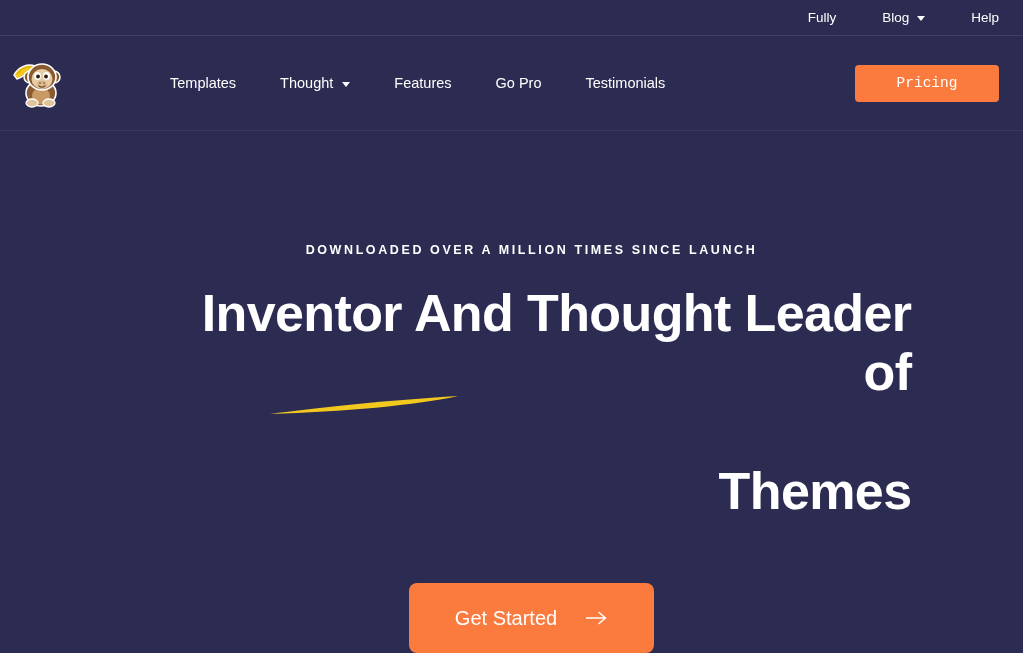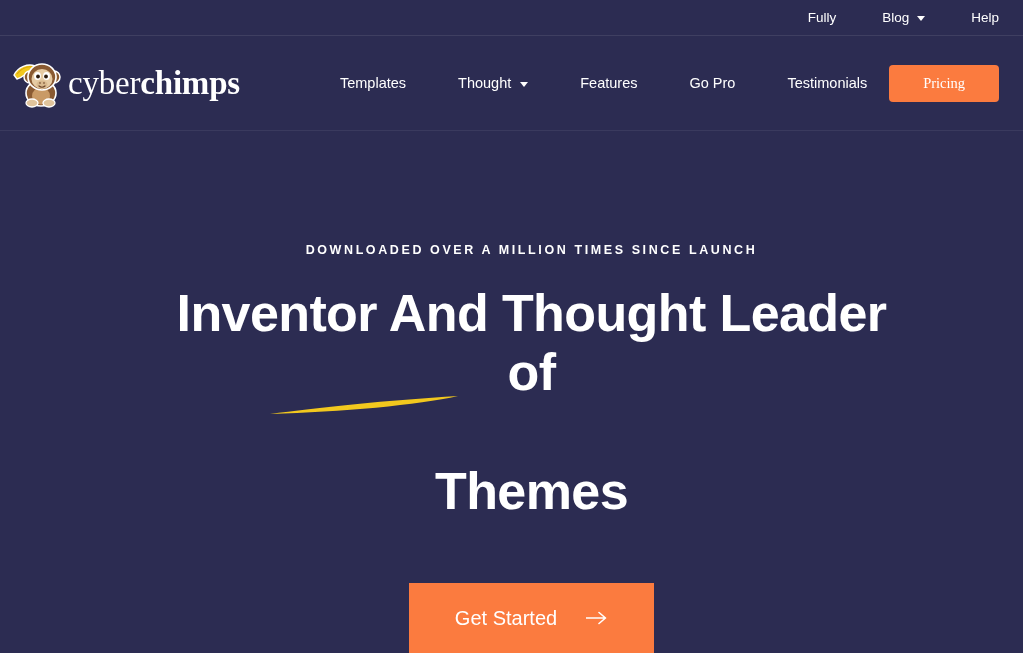--- a/index.html
+++ b/index.html
@@ -51,41 +51,41 @@
     letter-spacing:-0.2px;
     margin-left:-2px;
     line-height:1;
   }
   .wordmark .wm-light { font-weight:400; }
   .wordmark .wm-bold  { font-weight:700; }
 
   .mainnav {
     display:flex; align-items:center;
     margin-left:78px;
-    gap:8px;
+    gap:0;
   }
   .nav-item {
     color:#ffffff;
     font-size:14.5px;
     padding:0 22px;
     display:flex; align-items:center;
     cursor:pointer;
     white-space:nowrap;
   }
   .nav-item .caret { margin-left:9px; }
 
   .pricing-btn {
     margin-left:auto;
     background:#fb7b3f;
     color:#ffffff;
     font-size:14.5px;
     width:144px; height:37px;
     border:none; border-radius:4px;
     cursor:pointer;
-    font-family:Liberation Serif, serif;
+    font-family:Liberation Mono, monospace;
   }
 
   
   .hero {
     height:522px;
     display:flex; flex-direction:column; align-items:center;
     padding-top:112px;
     padding-left:40px;
   }
   .eyebrow {
@@ -93,38 +93,38 @@
     font-size:12.5px;
     font-weight:600;
     letter-spacing:2.6px;
     text-transform:uppercase;
     white-space:nowrap;
   }
   .headline {
     position:relative;
     margin-top:27px;
     width:760px;
-    text-align:center;
+    text-align:right;
     color:#ffffff;
     font-size:52px;
     font-weight:700;
     line-height:1.14;
     letter-spacing:-0.6px;
   }
   .swoosh {
     position:absolute;
     left:117px; top:111px;
     width:190px; height:22px;
     pointer-events:none;
   }
   .cta-btn {
     margin-top:62px;
     background:#fb7b3f;
     color:#ffffff;
-    border:none; border-radius:0;
+    border:none; border-radius:8px;
     width:245px; height:72px;
     font-size:20px;
     font-family:inherit;
     cursor:pointer;
     display:flex; align-items:center; justify-content:center;
     gap:29px;
   }
   .cta-arrow { width:22px; height:14px; flex:none; }
 </style>
 </head>
@@ -171,23 +171,20 @@
       <ellipse cx="29.5" cy="21" rx="3.4" ry="4" fill="#fff"></ellipse>
       <ellipse cx="38.5" cy="21" rx="3.4" ry="4" fill="#fff"></ellipse>
       <circle cx="30" cy="21.5" r="1.9" fill="#2b1a0d"></circle>
       <circle cx="38" cy="21.5" r="1.9" fill="#2b1a0d"></circle>
 
       <ellipse cx="34" cy="29.5" rx="5.5" ry="4" fill="#d9b98e"></ellipse>
       <ellipse cx="32" cy="28" rx="0.9" ry="0.7" fill="#6b452a"></ellipse>
       <ellipse cx="36" cy="28" rx="0.9" ry="0.7" fill="#6b452a"></ellipse>
       <path d="M31 31 Q34 33.5 37 31" stroke="#6b452a" stroke-width="1.2" fill="none" stroke-linecap="round"></path>
     </svg>
-    <div class="wordmark">
-      <span class="wm-light">cyber</span><span class="wm-bold">chimps</span>
-    </div>
   </a>
 
   <nav class="mainnav">
     <a class="nav-item">
       <span>Templates</span>
     </a>
     <a class="nav-item">
       <span>Thought</span>
       <span class="caret"></span>
     </a>

